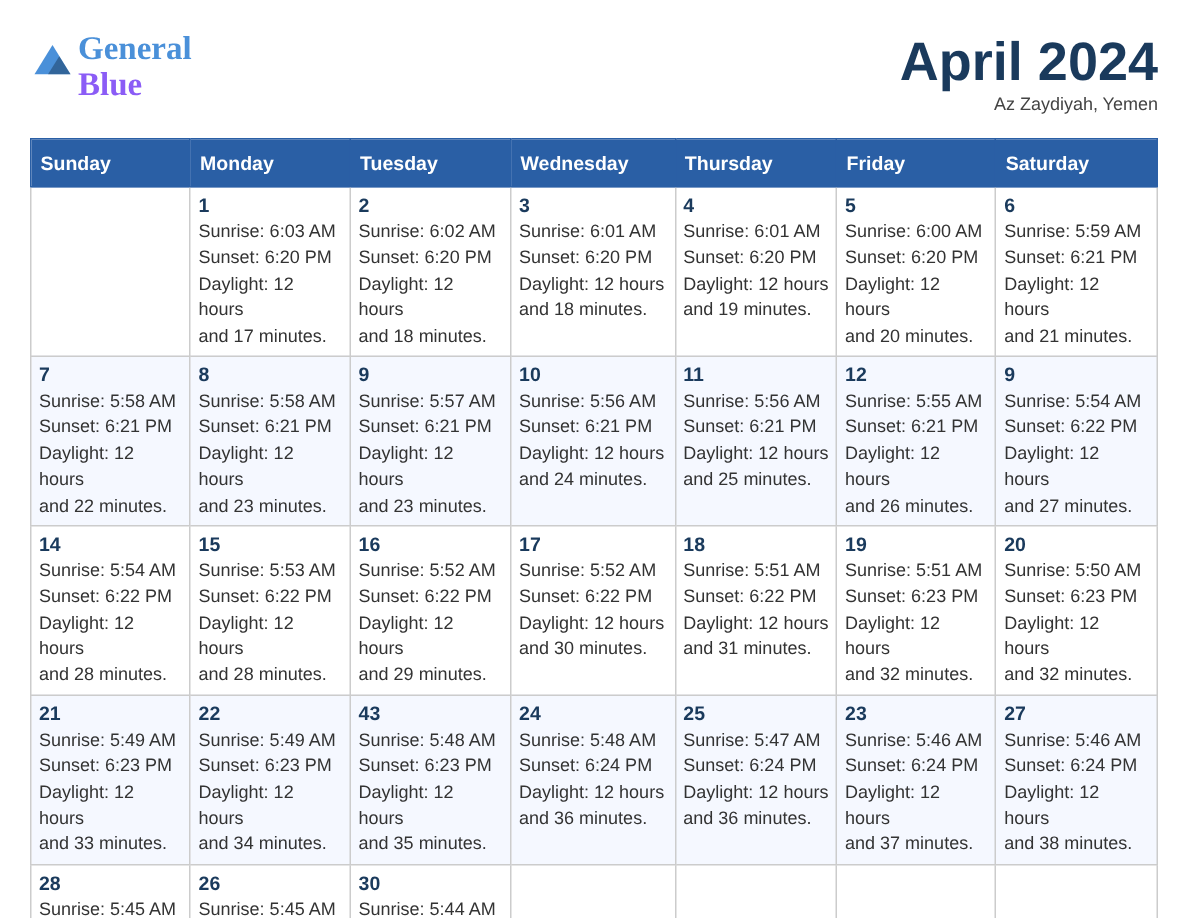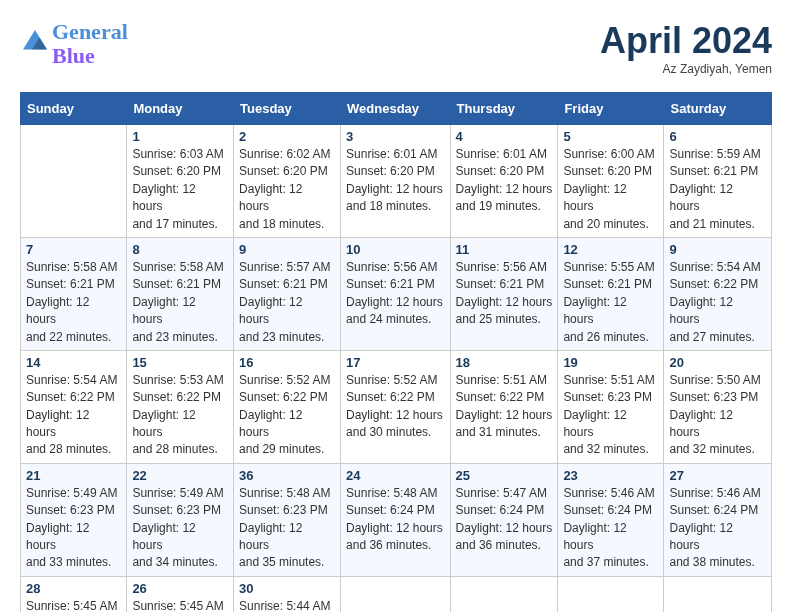--- a/index.html
+++ b/index.html
@@ -217,21 +217,21 @@
       <tr>
         <td>
           <span class="day-num">21</span>
           <div class="day-info">Sunrise: 5:49 AM<br>Sunset: 6:23 PM<br>Daylight: 12 hours<br>and 33 minutes.</div>
         </td>
         <td>
           <span class="day-num">22</span>
           <div class="day-info">Sunrise: 5:49 AM<br>Sunset: 6:23 PM<br>Daylight: 12 hours<br>and 34 minutes.</div>
         </td>
         <td>
-          <span class="day-num">36</span>
+          <span class="day-num">43</span>
           <div class="day-info">Sunrise: 5:48 AM<br>Sunset: 6:23 PM<br>Daylight: 12 hours<br>and 35 minutes.</div>
         </td>
         <td>
           <span class="day-num">24</span>
           <div class="day-info">Sunrise: 5:48 AM<br>Sunset: 6:24 PM<br>Daylight: 12 hours<br>and 36 minutes.</div>
         </td>
         <td>
           <span class="day-num">25</span>
           <div class="day-info">Sunrise: 5:47 AM<br>Sunset: 6:24 PM<br>Daylight: 12 hours<br>and 36 minutes.</div>
         </td>

